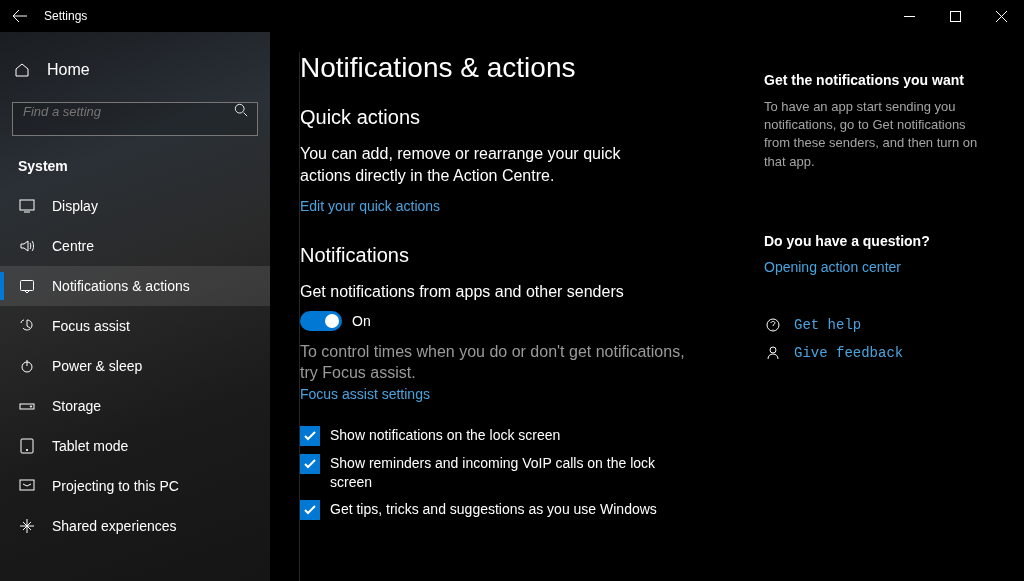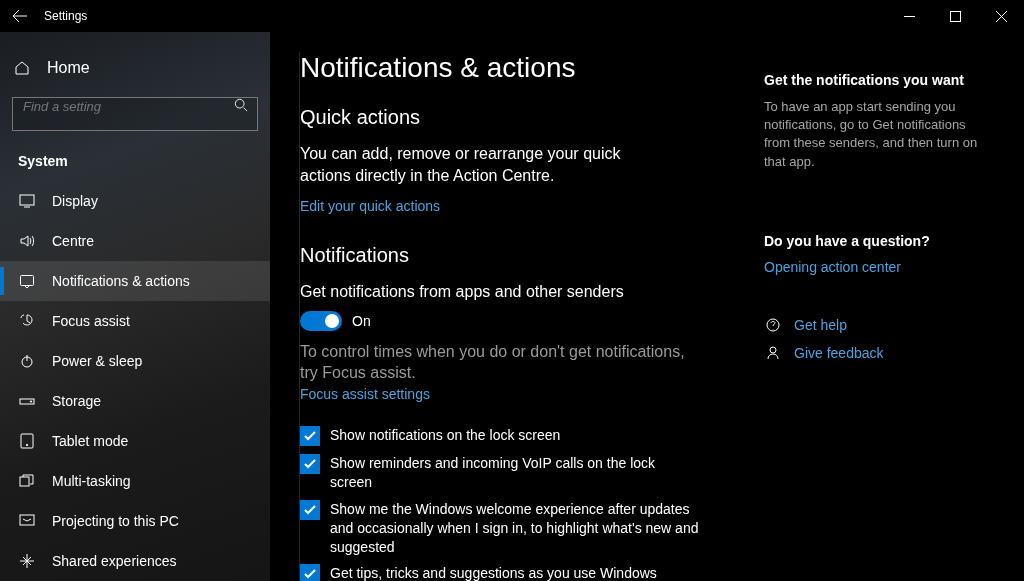--- a/index.html
+++ b/index.html
@@ -37,21 +37,21 @@
   .toggle{width:42px;height:20px;border-radius:10px;background:#0078d4;position:relative;margin-right:10px;}
   .toggle::after{content:"";position:absolute;right:3px;top:3px;width:14px;height:14px;border-radius:50%;background:#fff;}
   .toggle-label{font-size:14px;}
   .chk-row{display:flex;align-items:flex-start;margin-bottom:8px;max-width:400px;line-height:1.35;}
   .chk{width:20px;height:20px;flex:0 0 20px;background:#0078d4;margin-right:10px;display:flex;align-items:center;justify-content:center;}
   .chk svg{display:block;}
   .side{width:230px;flex:0 0 230px;padding-top:20px;}
   .side .sh{font-size:14px;font-weight:600;margin-bottom:10px;}
   .side .sp{font-size:13px;color:#a5a5a5;line-height:1.4;margin-bottom:22px;}
   .side .slink{color:#4aa3df;font-size:14px;margin-bottom:22px;display:block;}
-  .side .act{display:flex;align-items:center;margin-bottom:12px;}
+  .side .act{display:flex;align-items:center;margin-bottom:12px;font-family:Liberation Mono, monospace;}
   .side .act .ic{width:18px;margin-right:12px;display:flex;align-items:center;justify-content:center;}
   .side .act .lbl{color:#4aa3df;font-size:14px;}
   svg.ico{stroke:#fff;fill:none;stroke-width:1;}
 </style>
 </head>
 <body>
 
 <div class="window">
 
   <div class="titlebar">
@@ -164,29 +164,20 @@
               <svg class="ico" width="16" height="16" viewBox="0 0 16 16">
                 <rect x="2" y="1" width="12" height="14" rx="1"></rect>
                 <circle cx="8" cy="12" r="0.7" fill="#fff"></circle>
               </svg>
             </span>
           <span>Tablet mode</span>
         </div>
         <div class="nav-item">
           <span class="ic">
               <svg class="ico" width="16" height="16" viewBox="0 0 16 16">
-                <rect x="1" y="4" width="9" height="9"></rect>
-                <path d="M4 4V2h10v9h-3"></path>
-              </svg>
-            </span>
-          <span>Multi-tasking</span>
-        </div>
-        <div class="nav-item">
-          <span class="ic">
-              <svg class="ico" width="16" height="16" viewBox="0 0 16 16">
                 <rect x="1" y="2" width="14" height="10"></rect>
                 <path d="M4 6l4 2 4-2"></path>
               </svg>
             </span>
           <span>Projecting to this PC</span>
         </div>
         <div class="nav-item">
           <span class="ic">
               <svg class="ico" width="16" height="16" viewBox="0 0 16 16">
                 <path d="M4 4l8 8M12 4l-8 8M8 1v14M1 8h14"></path>
@@ -235,28 +226,20 @@
                 </svg>
               </div>
             <span>Show reminders and incoming VoIP calls on the lock screen</span>
           </div>
           <div class="chk-row">
             <div class="chk">
                 <svg width="14" height="14" viewBox="0 0 14 14">
                   <path d="M2 7l3 3 7-7" stroke="#fff" stroke-width="2" fill="none"></path>
                 </svg>
               </div>
-            <span>Show me the Windows welcome experience after updates and occasionally when I sign in, to highlight what's new and suggested</span>
-          </div>
-          <div class="chk-row">
-            <div class="chk">
-                <svg width="14" height="14" viewBox="0 0 14 14">
-                  <path d="M2 7l3 3 7-7" stroke="#fff" stroke-width="2" fill="none"></path>
-                </svg>
-              </div>
             <span>Get tips, tricks and suggestions as you use Windows</span>
           </div>
         </div>
 
       </div>
 
       <div class="side">
         <div class="sh">Get the notifications you want</div>
         <div class="sp">To have an app start sending you notifications, go to Get notifications from these senders, and then turn on that app.</div>
 

